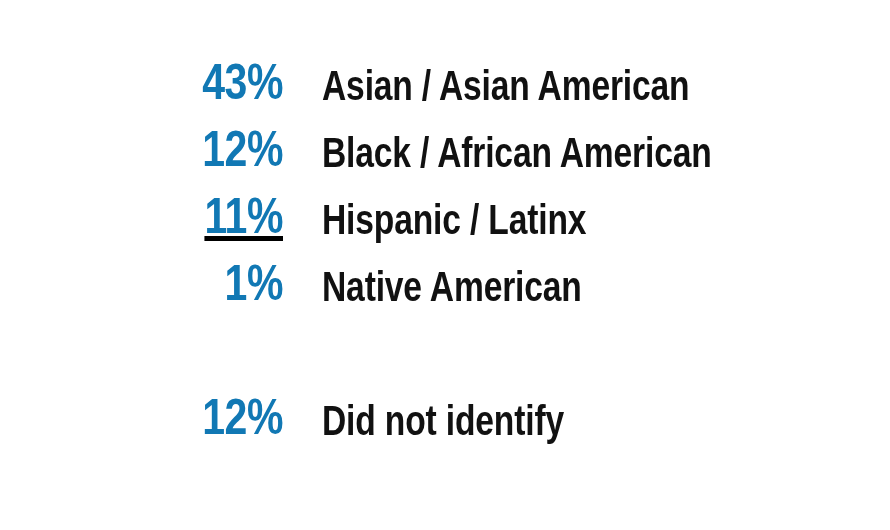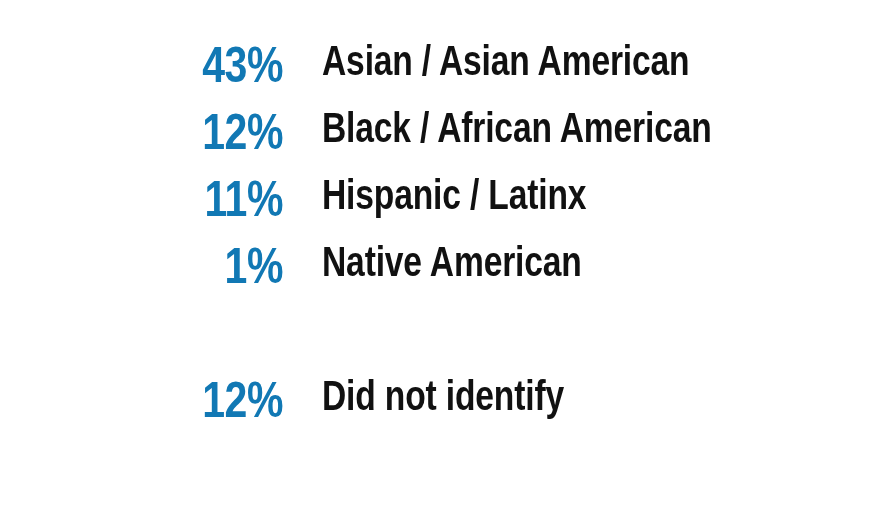--- a/index.html
+++ b/index.html
@@ -22,27 +22,27 @@
     height: 530px;
     background: #ffffff;
   }
 
   .stat-row {
     position: absolute;
     left: 0;
     width: 824px;
     height: 67px;
     display: flex;
-    align-items: flex-start;
+    align-items: flex-end;
   }
 
   
   .stat-row.r0 { top: 40px; }
   .stat-row.r1 { top: 107px; }
-  .stat-row.r2 { top: 174px; }
+  .stat-row.r2 { top: 174px; text-decoration: underline; }
   .stat-row.r3 { top: 241px; }
   .stat-row.r4 { top: 308px; }
   .stat-row.r5 { top: 375px; }
 
   .stat-value {
     width: 283px;
     text-align: right;
     color: #1178b4;
     font-size: 50px;
     font-weight: bold;

